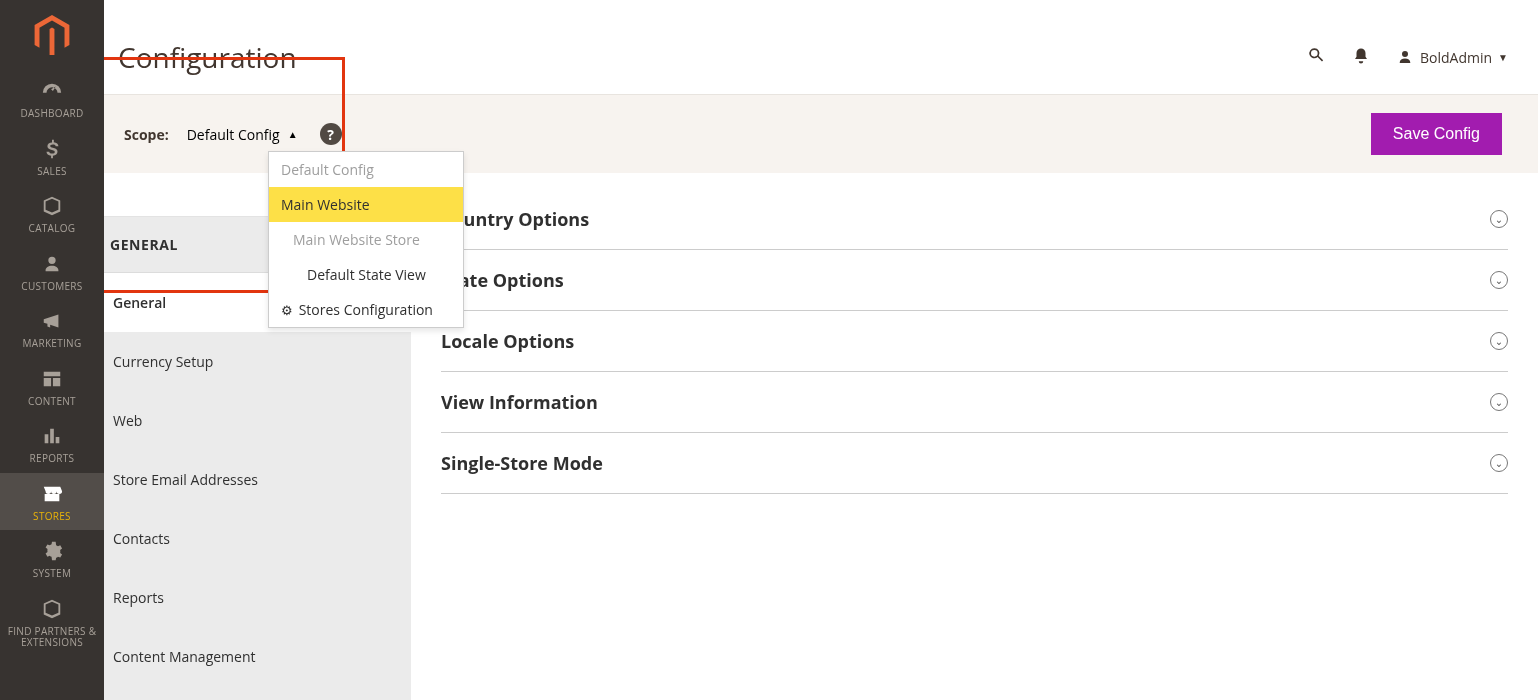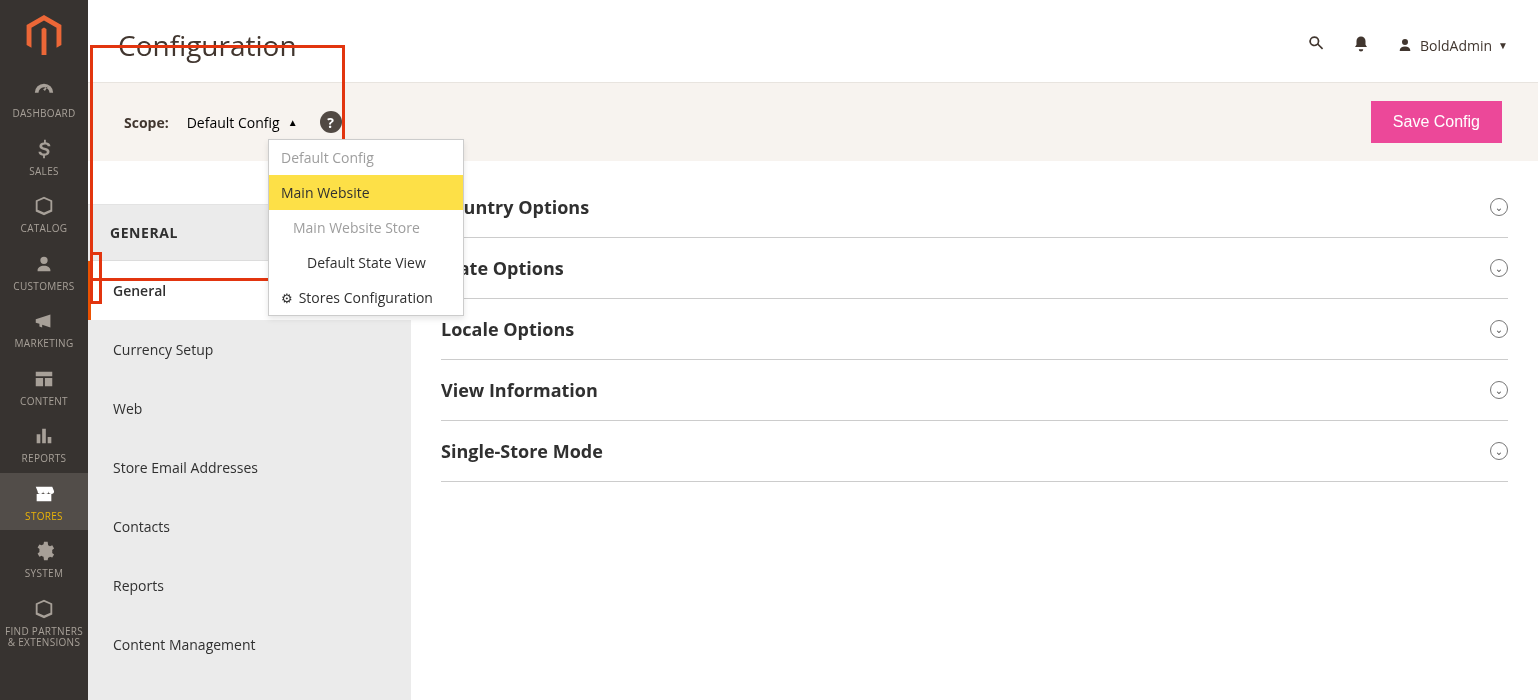--- a/index.html
+++ b/index.html
@@ -7,21 +7,21 @@
     font-family: 'Open Sans', 'Helvetica Neue', Helvetica, Arial, sans-serif;
     font-size: 14px;
     color: #333;
     background: #fff;
     overflow-x: hidden;
   }
   
   .admin-nav {
     position: fixed;
     left: 0; top: 0; bottom: 0;
-    width: 88px;
+    width: 104px;
     background: #373330;
     color: #aaa;
     display: flex;
     flex-direction: column;
     z-index: 50;
   }
   .admin-nav .logo {
     height: 70px;
     display: flex;
     align-items: center;
@@ -47,21 +47,21 @@
     line-height: 1.15;
   }
 
   
   .page {
     margin-left: 88px;
   }
   .page-header {
     display: flex;
     align-items: center;
-    padding: 26px 30px 18px;
+    padding: 38px 30px 18px;
   }
   .page-title {
     font-size: 28px;
     font-weight: 400;
     color: #41362f;
   }
   .header-actions {
     margin-left: auto;
     display: flex;
     align-items: center;
@@ -95,21 +95,21 @@
     width: 22px; height: 22px;
     border-radius: 50%;
     background: #514943;
     color: #fff;
     display: flex; align-items: center; justify-content: center;
     font-weight: 700;
     font-size: 14px;
   }
   .save-btn {
     margin-left: auto;
-    background: #ec4899;
+    background: #a21caf;
     color: #fff;
     border: none;
     padding: 12px 22px;
     font-size: 16px;
     cursor: pointer;
   }
   
   .annot-box {
     position: absolute;
     border: 3px solid #e2350f;

